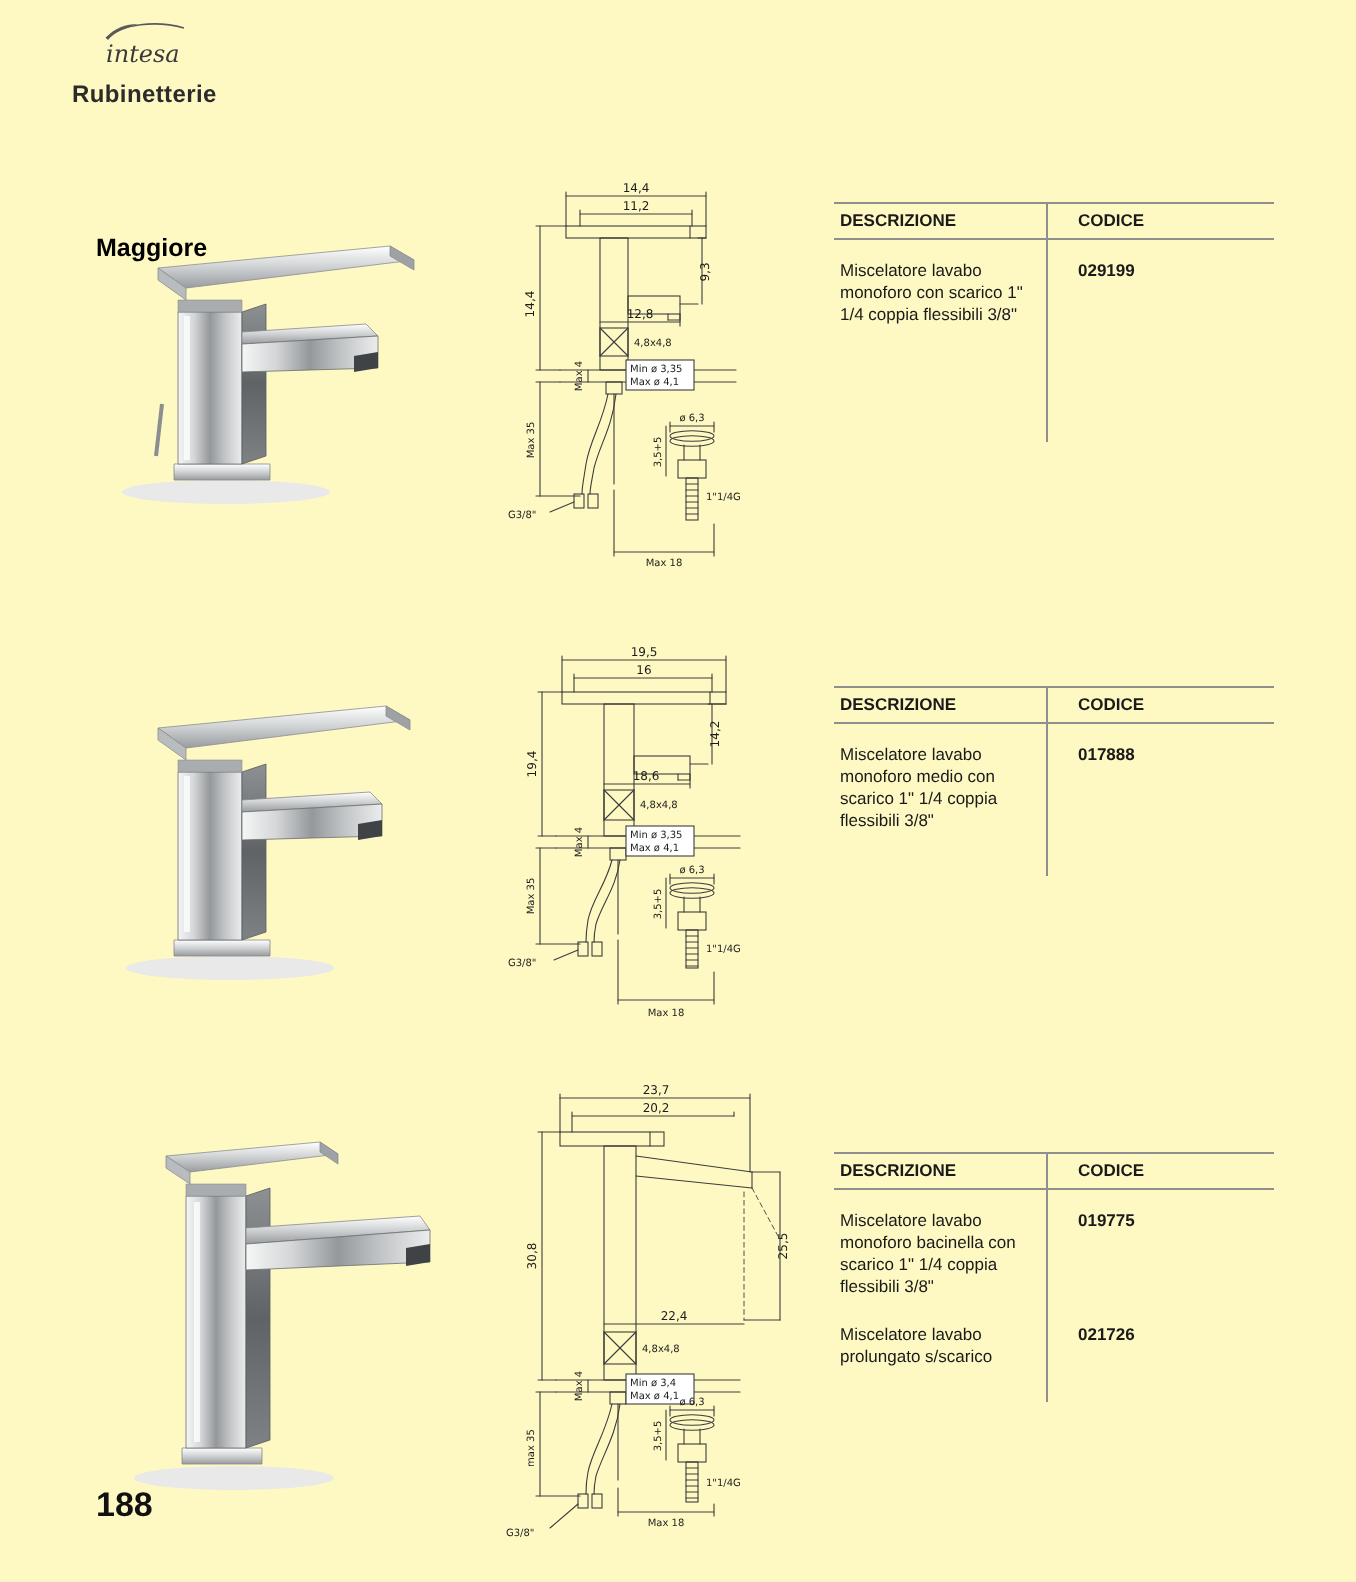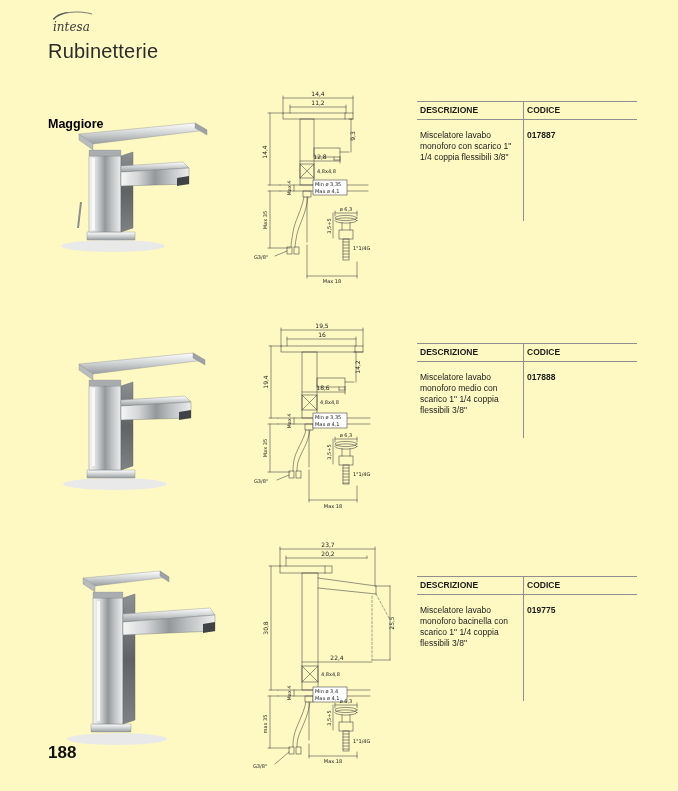--- a/index.html
+++ b/index.html
@@ -2,39 +2,39 @@
 <html><head>
 <meta charset="utf-8">
 <style>
   * { margin:0; padding:0; box-sizing:border-box; }
   html,body { width:678px; height:791px; }
   body { background:#ffffff; font-family:"Liberation Sans","DejaVu Sans",sans-serif; position:relative; overflow:hidden; color:#1a1a1a; }
   .page { position:absolute; inset:0; background:#fef9c3; }
 
   
   .logo { position:absolute; left:46px; top:10px; }
-  .page-title { position:absolute; left:48px; top:40px; font-size:20px; font-weight:400; color:#2b2b2b; letter-spacing:.2px; }
+  .page-title { position:absolute; left:36px; top:40px; font-size:12px; font-weight:700; color:#2b2b2b; letter-spacing:.2px; }
   .series-title { position:absolute; left:48px; top:74px; font-size:12.5px; font-weight:bold; color:#000;margin-top:43px; }
   .page-number { position:absolute; left:48px; top:743px; font-size:17px; font-weight:bold; color:#111; }
 
   
   .product-row { position:absolute; left:40px; width:600px; }
   #row1 { top:88px; height:225px; }
   #row2 { top:320px; height:200px; }
   #row3 { top:538px; height:250px; }
   .photo { position:absolute; left:5px; top:18px; }
   .drawing { position:absolute; left:210px; top:2px; }
 
   
   .spec-table { position:absolute; left:377px; width:220px; font-size:8.5px; color:#1a1a1a; }
   .spec-table .vline { position:absolute; left:106px; top:0; bottom:0; width:1px; background:#8f8f8f; }
   .tr { display:flex; }
   .td { line-height:1.3; }
   .td.desc { width:106px; padding:3px 8px 3px 3px; }
-  .td.code { width:114px; padding:3px 3px 3px 4px; font-weight:bold; }
+  .td.code { width:114px; padding:3px 3px 3px 16px; font-weight:bold; }
   .th-row { border-top:1px solid #8f8f8f; border-bottom:1px solid #8f8f8f; }
   .th-row .td { font-weight:bold; }
   .tr.gap { margin-top:7px; }
 
   
   .dwg line, .dwg rect, .dwg path, .dwg ellipse, .dwg polygon { stroke:#3c3c3c; stroke-width:0.55; fill:none; stroke-linecap:round; }
   .dwg .fillw { fill:#ffffff; }
   .dwg .dash { stroke-dasharray:2.4 1.8; stroke-width:0.45; }
   .dwg text { stroke:none; fill:#1c1c1c; font-size:6px; font-family:"DejaVu Sans",sans-serif; }
   .dwg text.sm { font-size:5px; }
@@ -195,21 +195,21 @@
     </div>
 
     <div class="spec-table" style="top:13px; height:120px;">
       <div class="vline"></div>
       <div class="tr th-row">
         <div class="td desc">DESCRIZIONE</div>
         <div class="td code">CODICE</div>
       </div>
       <div class="tr gap">
         <div class="td desc">Miscelatore lavabo monoforo con scarico 1" 1/4 coppia flessibili 3/8"</div>
-        <div class="td code">017887</div>
+        <div class="td code">029199</div>
       </div>
     </div>
   </section>
 
   <section class="product-row" id="row2">
 
     <div class="photo">
       <svg width="195" height="160" viewBox="0 0 195 160">
         <defs>
           <linearGradient id="p2v" x1="0" y1="0" x2="1" y2="0">
@@ -497,17 +497,21 @@
     <div class="spec-table" style="top:38px; height:125px;">
       <div class="vline"></div>
       <div class="tr th-row">
         <div class="td desc">DESCRIZIONE</div>
         <div class="td code">CODICE</div>
       </div>
       <div class="tr gap">
         <div class="td desc">Miscelatore lavabo monoforo bacinella con scarico 1" 1/4 coppia flessibili 3/8"</div>
         <div class="td code">019775</div>
       </div>
+      <div class="tr gap">
+        <div class="td desc">Miscelatore lavabo prolungato s/scarico</div>
+        <div class="td code">021726</div>
+      </div>
     </div>
   </section>
 
   <div class="page-number">188</div>
 </div>
 
 </body></html>

